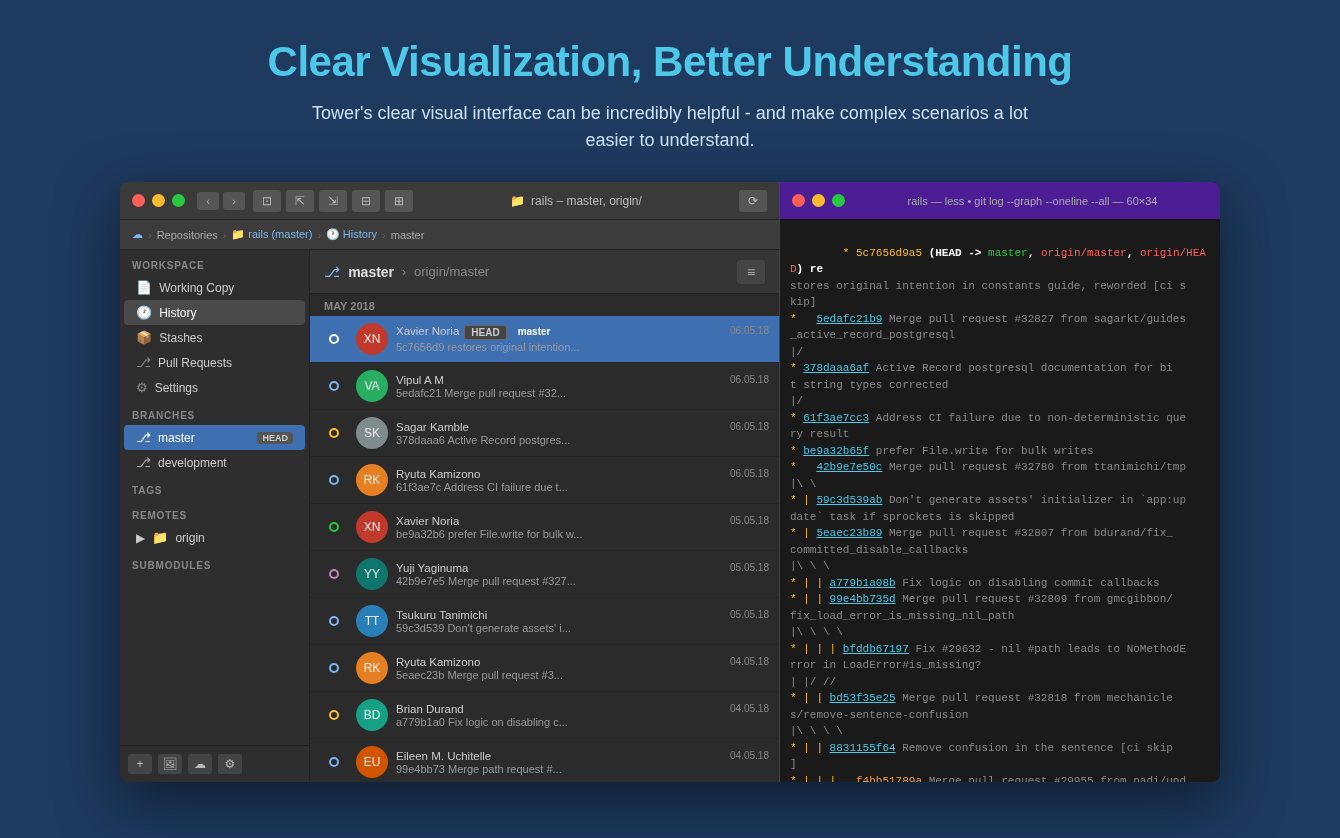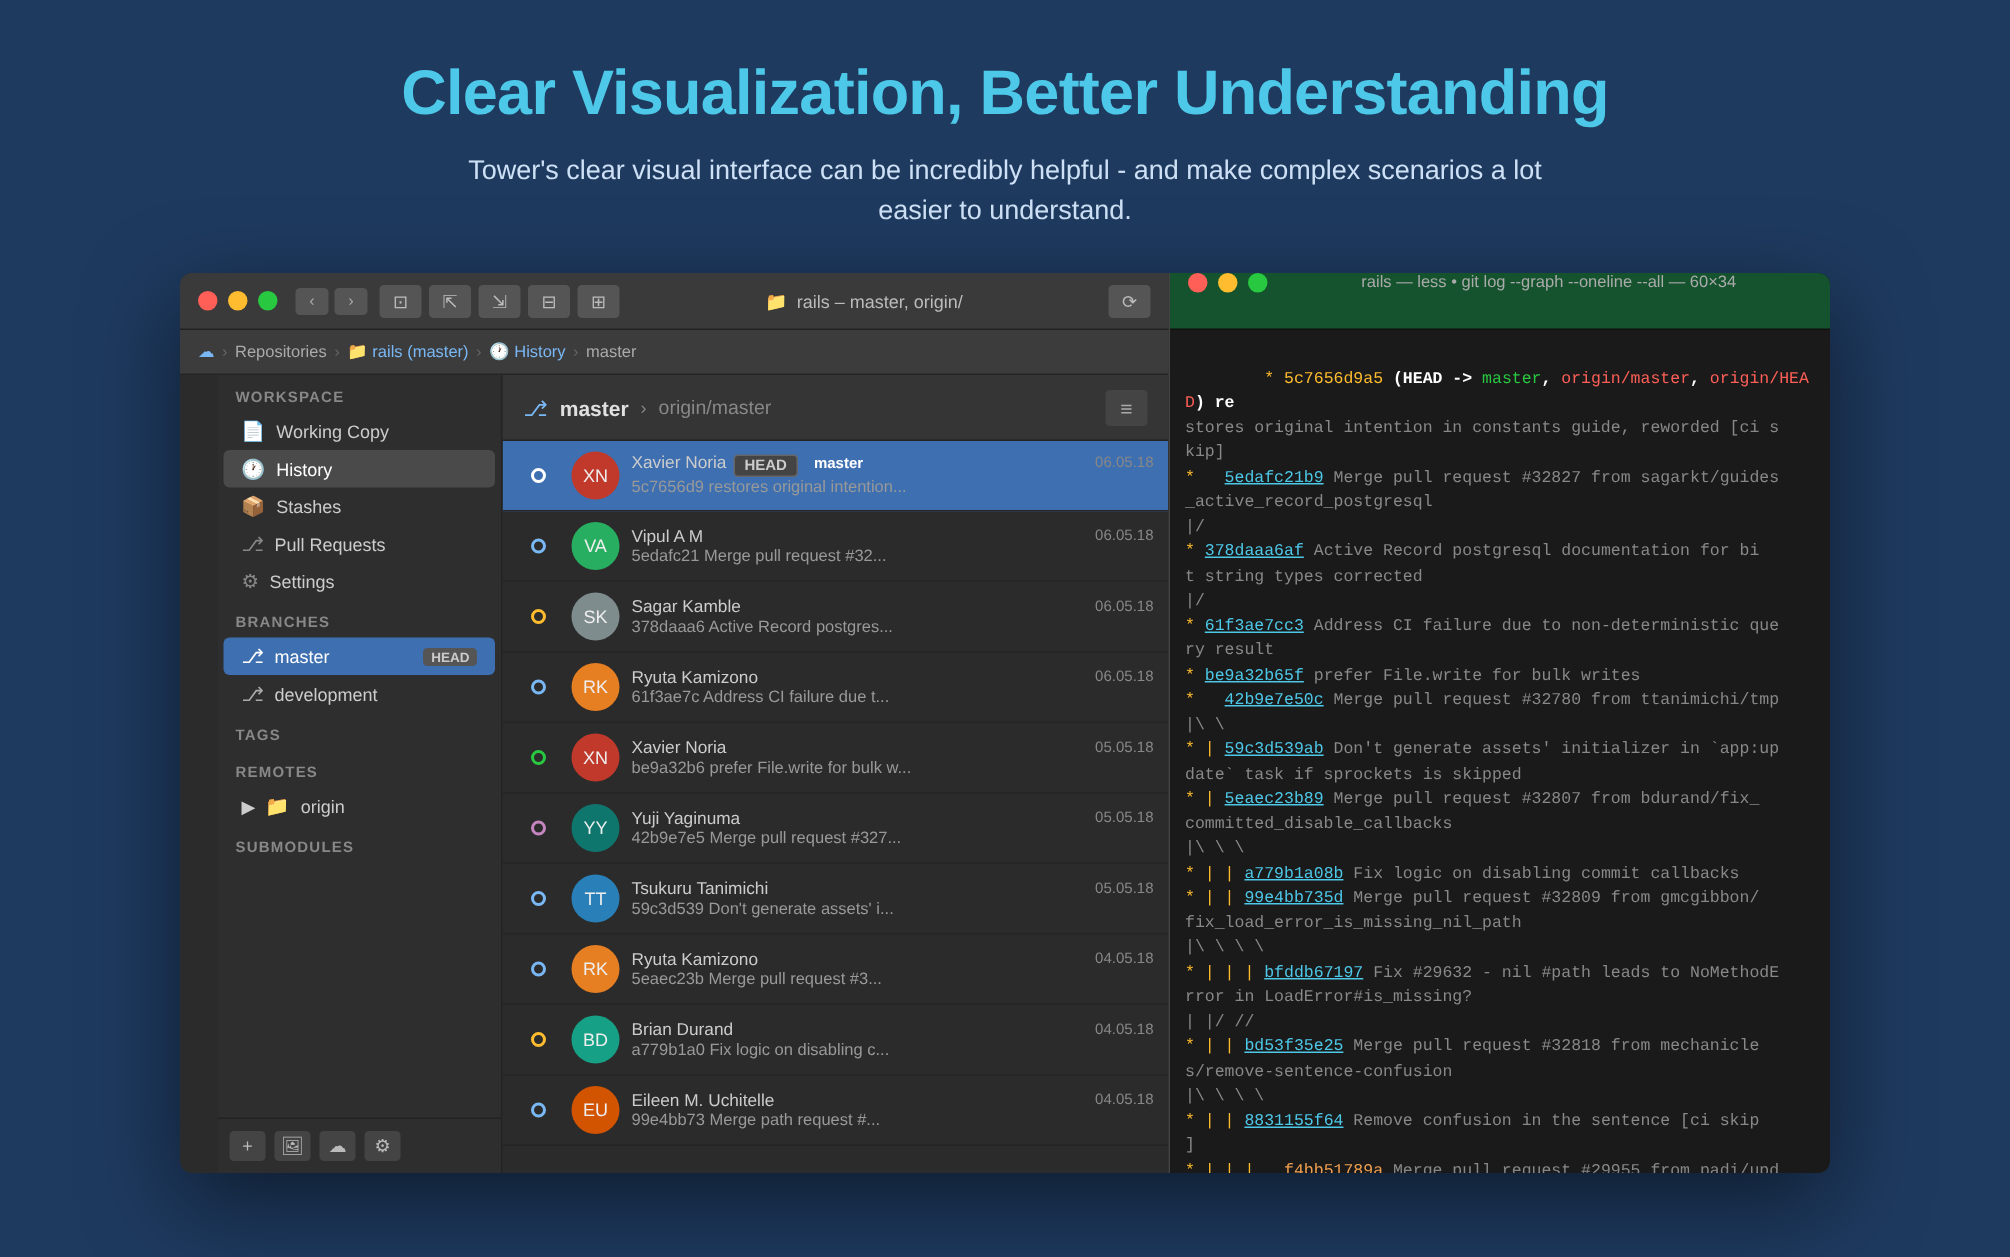--- a/index.html
+++ b/index.html
@@ -122,21 +122,20 @@
       justify-content: center;
       font-size: 12px;
       color: #bbb;
       gap: 6px;
     }
 
     .tower-body {
       display: flex;
       flex: 1;
       overflow: hidden;
-      margin-left: 25px;
     }
 
     
     .breadcrumb-bar {
       height: 30px;
       background: #3c3c3c;
       display: flex;
       align-items: center;
       padding: 0 12px;
       font-size: 11px;
@@ -397,23 +396,23 @@
     .terminal-window {
       width: 440px;
       height: 600px;
       background: #1a1a1a;
       display: flex;
       flex-direction: column;
     }
 
     .terminal-titlebar {
       height: 38px;
-      background: #14532d;
-      display: flex;
-      align-items: flex-start;
+      background: #4c1d95;
+      display: flex;
+      align-items: center;
       padding: 0 12px;
       border-bottom: 1px solid #111;
       flex-shrink: 0;
     }
 
     .terminal-title {
       flex: 1;
       text-align: center;
       font-size: 11px;
       color: #aaa;
@@ -555,20 +554,21 @@
             <div class="branch-selector">
               <span>master</span>
             </div>
             <span class="arrow-right">›</span>
             <span class="origin-text">origin/master</span>
             <div class="topbar-right">
               <div class="menu-icon-btn">≡</div>
             </div>
           </div>
 
+          <div class="month-label">MAY 2018</div>
 
           <div class="commit-list">
 
             <div class="commit-row selected">
               <div class="commit-graph-area">
                 <div class="commit-dot selected"></div>
               </div>
               <div class="avatar" style="background:#c0392b;">XN</div>
               <div class="commit-info">
                 <div class="commit-top">

